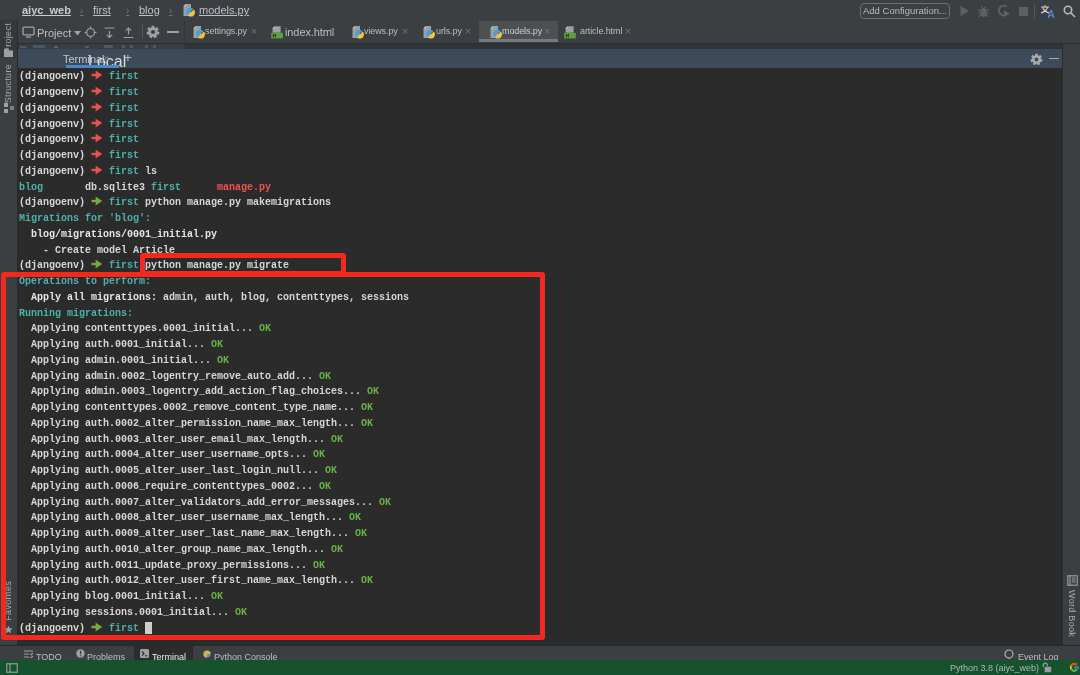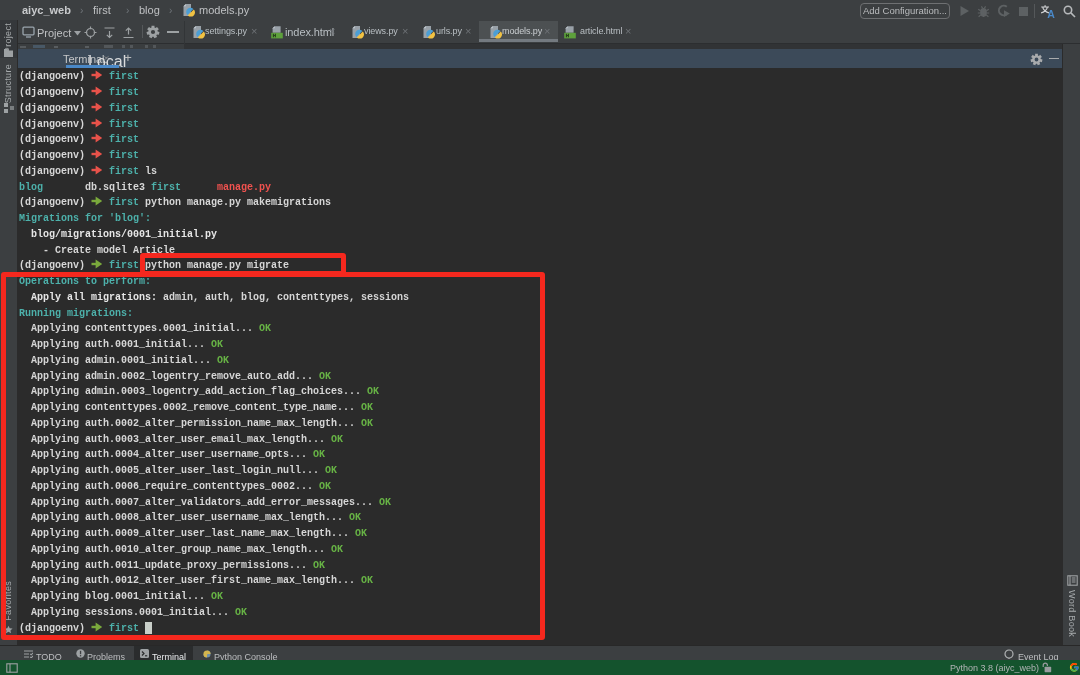--- a/index.html
+++ b/index.html
@@ -2,21 +2,21 @@
 <html><head>
 <meta charset="utf-8">
 <style>
   html,body{margin:0;padding:0;background:#2b2b2b;}
   #app{position:relative;width:1080px;height:675px;overflow:hidden;background:#2b2b2b;
        font-family:"Liberation Sans",sans-serif;-webkit-font-smoothing:antialiased;}
   .abs{position:absolute;}
   .icon{position:absolute;}
   svg.icon{display:block;}
   #crumbs{left:0;top:0;width:1080px;height:20px;background:#3c3f41;}
-  #crumbs .bc{position:absolute;top:4px;font-size:11px;color:#bfc1c3;white-space:nowrap;}
+  #crumbs .bc{position:absolute;top:4px;font-size:11px;color:#bfc1c3;white-space:nowrap;text-decoration:underline;}
   #crumbs .sep{color:#70757a;font-size:10px;top:5px;}
   #addcfg{position:absolute;left:860px;top:2.5px;width:88px;height:14.5px;border:1px solid #6e7072;
           border-radius:4px;color:#b9bbbd;font-size:9.5px;line-height:14.5px;text-align:center;white-space:nowrap;}
   #tabsrow{left:0;top:20px;width:1080px;height:24px;background:#3c3f41;border-bottom:1px solid #2c2e30;box-sizing:border-box;}
   .ptxt{position:absolute;top:6.5px;left:37px;color:#bfc1c3;font-size:11px;}
   #tabsel{position:absolute;left:479px;top:1px;width:79px;height:21px;background:#4c5052;}
   #tabsel .ul{position:absolute;left:0;bottom:0;width:79px;height:3px;background:#747a80;}
   #sliver{left:18px;top:44px;width:1044px;height:5px;background:#3a3d3f;}
   #sliver .ed{position:absolute;left:166px;top:0;width:878px;height:5px;background:#313335;}
   #lstripe{left:0;top:20px;width:17px;height:625px;background:#3c3f41;border-right:1px solid #2b2b2b;}

